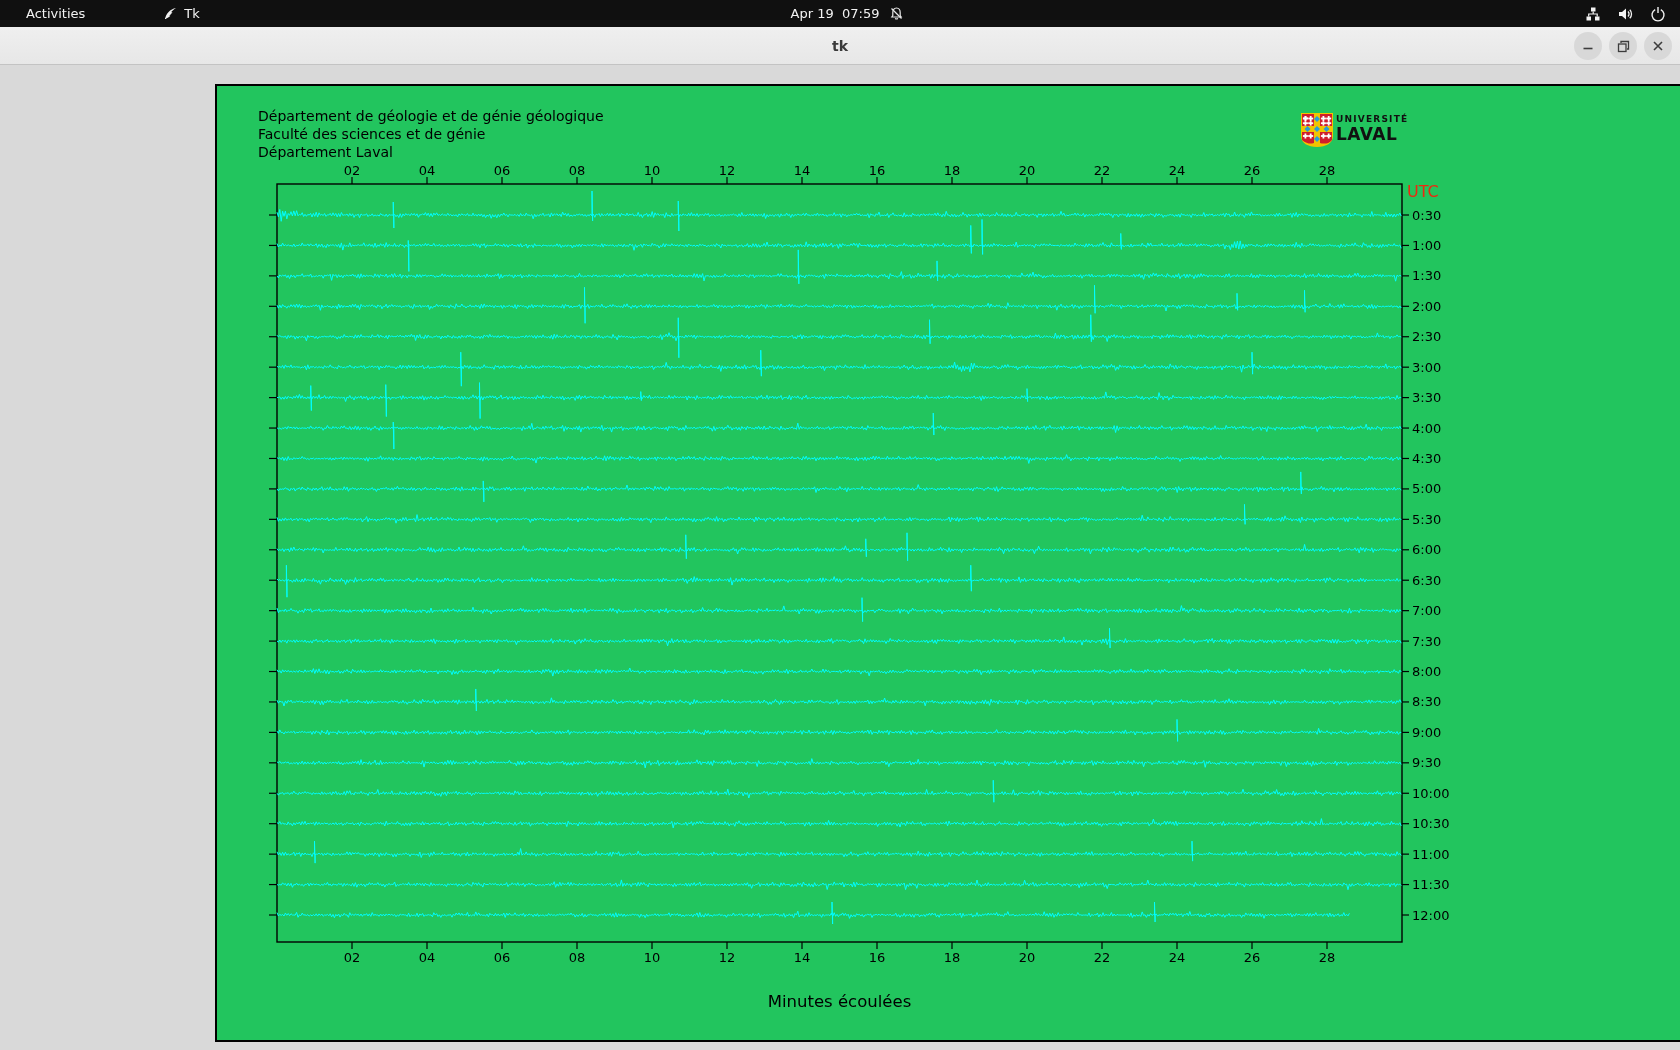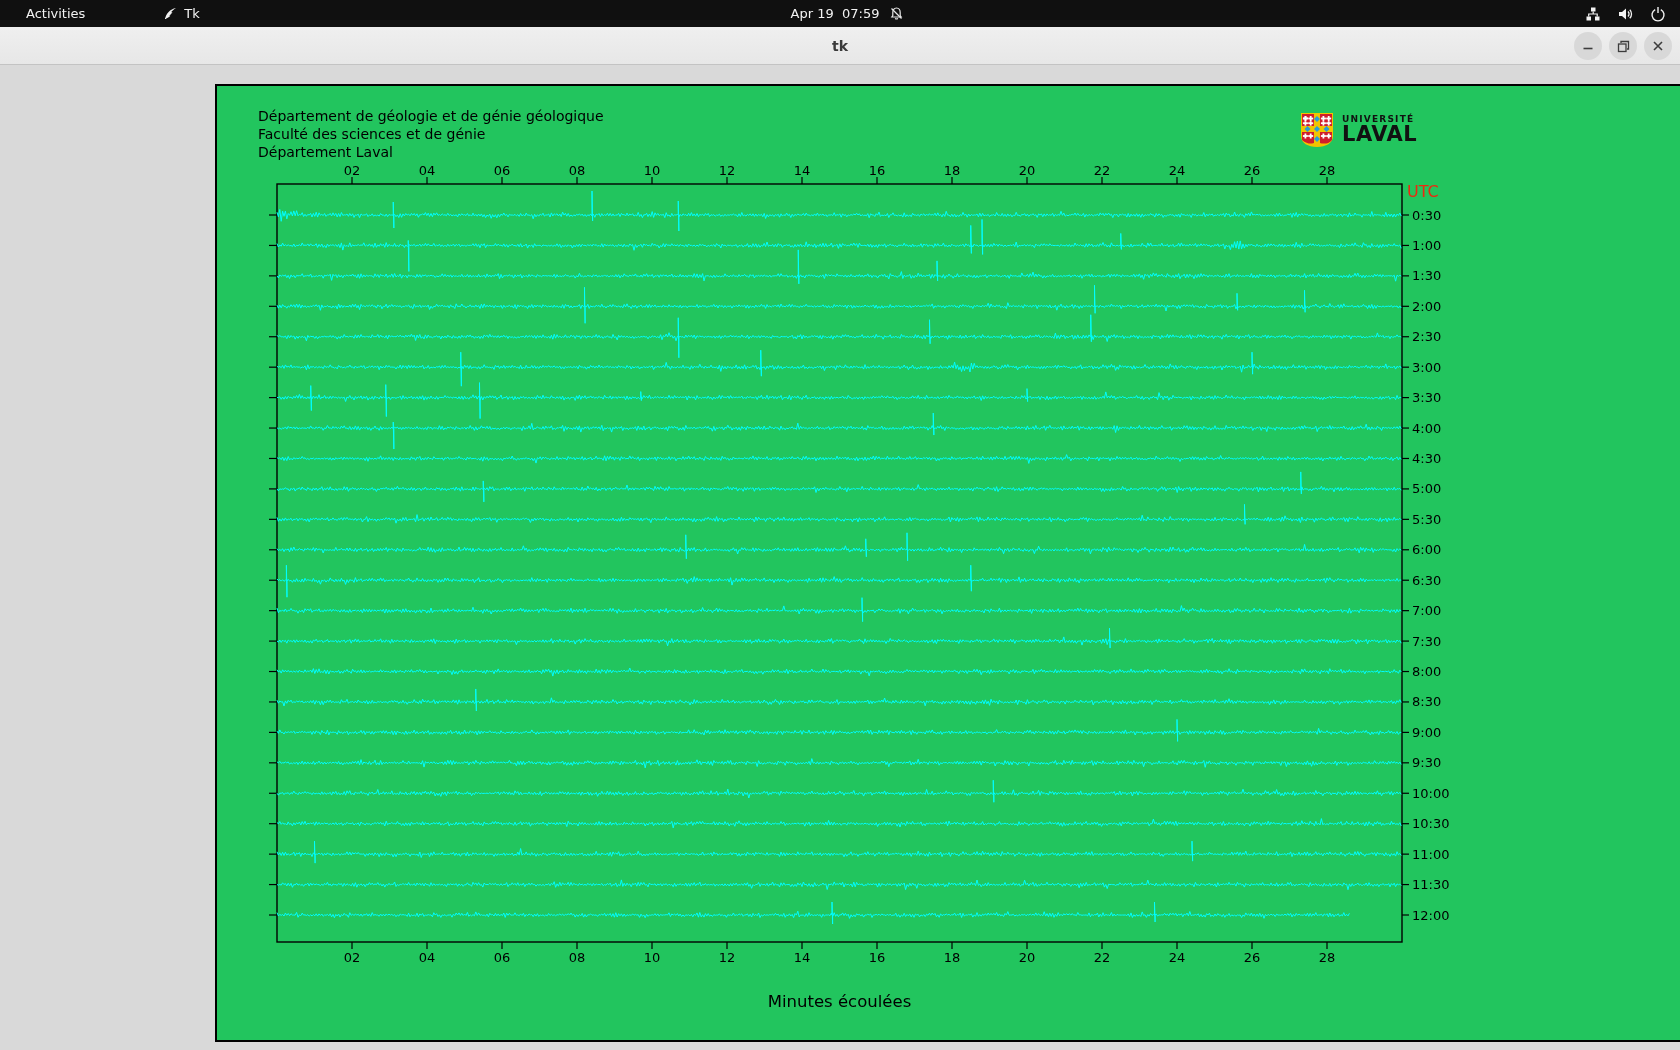--- a/index.html
+++ b/index.html
@@ -32,24 +32,24 @@
 
   
   .apparea { position:absolute; left:0; top:66px; width:1680px; height:984px; background:#d9d9d9; }
 
   
   .doc { position:absolute; left:215px; top:18px; width:1480px; height:958px;
     background:#22c55e; border:2px solid #000; }
   .hdrblock { position:absolute; left:41px; top:21px; font-size:14px; line-height:18px; color:#000; }
   .doctitle { position:absolute; left:0; top:34px; width:100%; text-align:center;
     font-size:19.5px; color:#000; }
-  .logo { position:absolute; left:1083px; top:26px; display:flex; align-items:flex-start; gap:8px; }
+  .logo { position:absolute; left:1083px; top:26px; display:flex; align-items:flex-start; gap:2px; }
   .logotext { display:flex; flex-direction:column; }
   .logotext .l1 { font-size:9px; letter-spacing:1.2px; font-weight:bold; color:#111; margin-top:2px; }
-  .logotext .l2 { font-size:21px; font-weight:bold; letter-spacing:0.5px; color:#111; line-height:20px; }
+  .logotext .l2 { font-size:17px; font-weight:bold; letter-spacing:0.5px; color:#111; line-height:20px; }
   #plot { position:absolute; left:0; top:0; width:1243px; height:954px; }
   #plot text { font-family:"DejaVu Sans","Liberation Sans",sans-serif; fill:#000; }
 </style>
 </head>
 <body>
 
 <div class="topbar">
   <div class="left">
     <span class="activities">Activities</span>
     <span class="appind">

